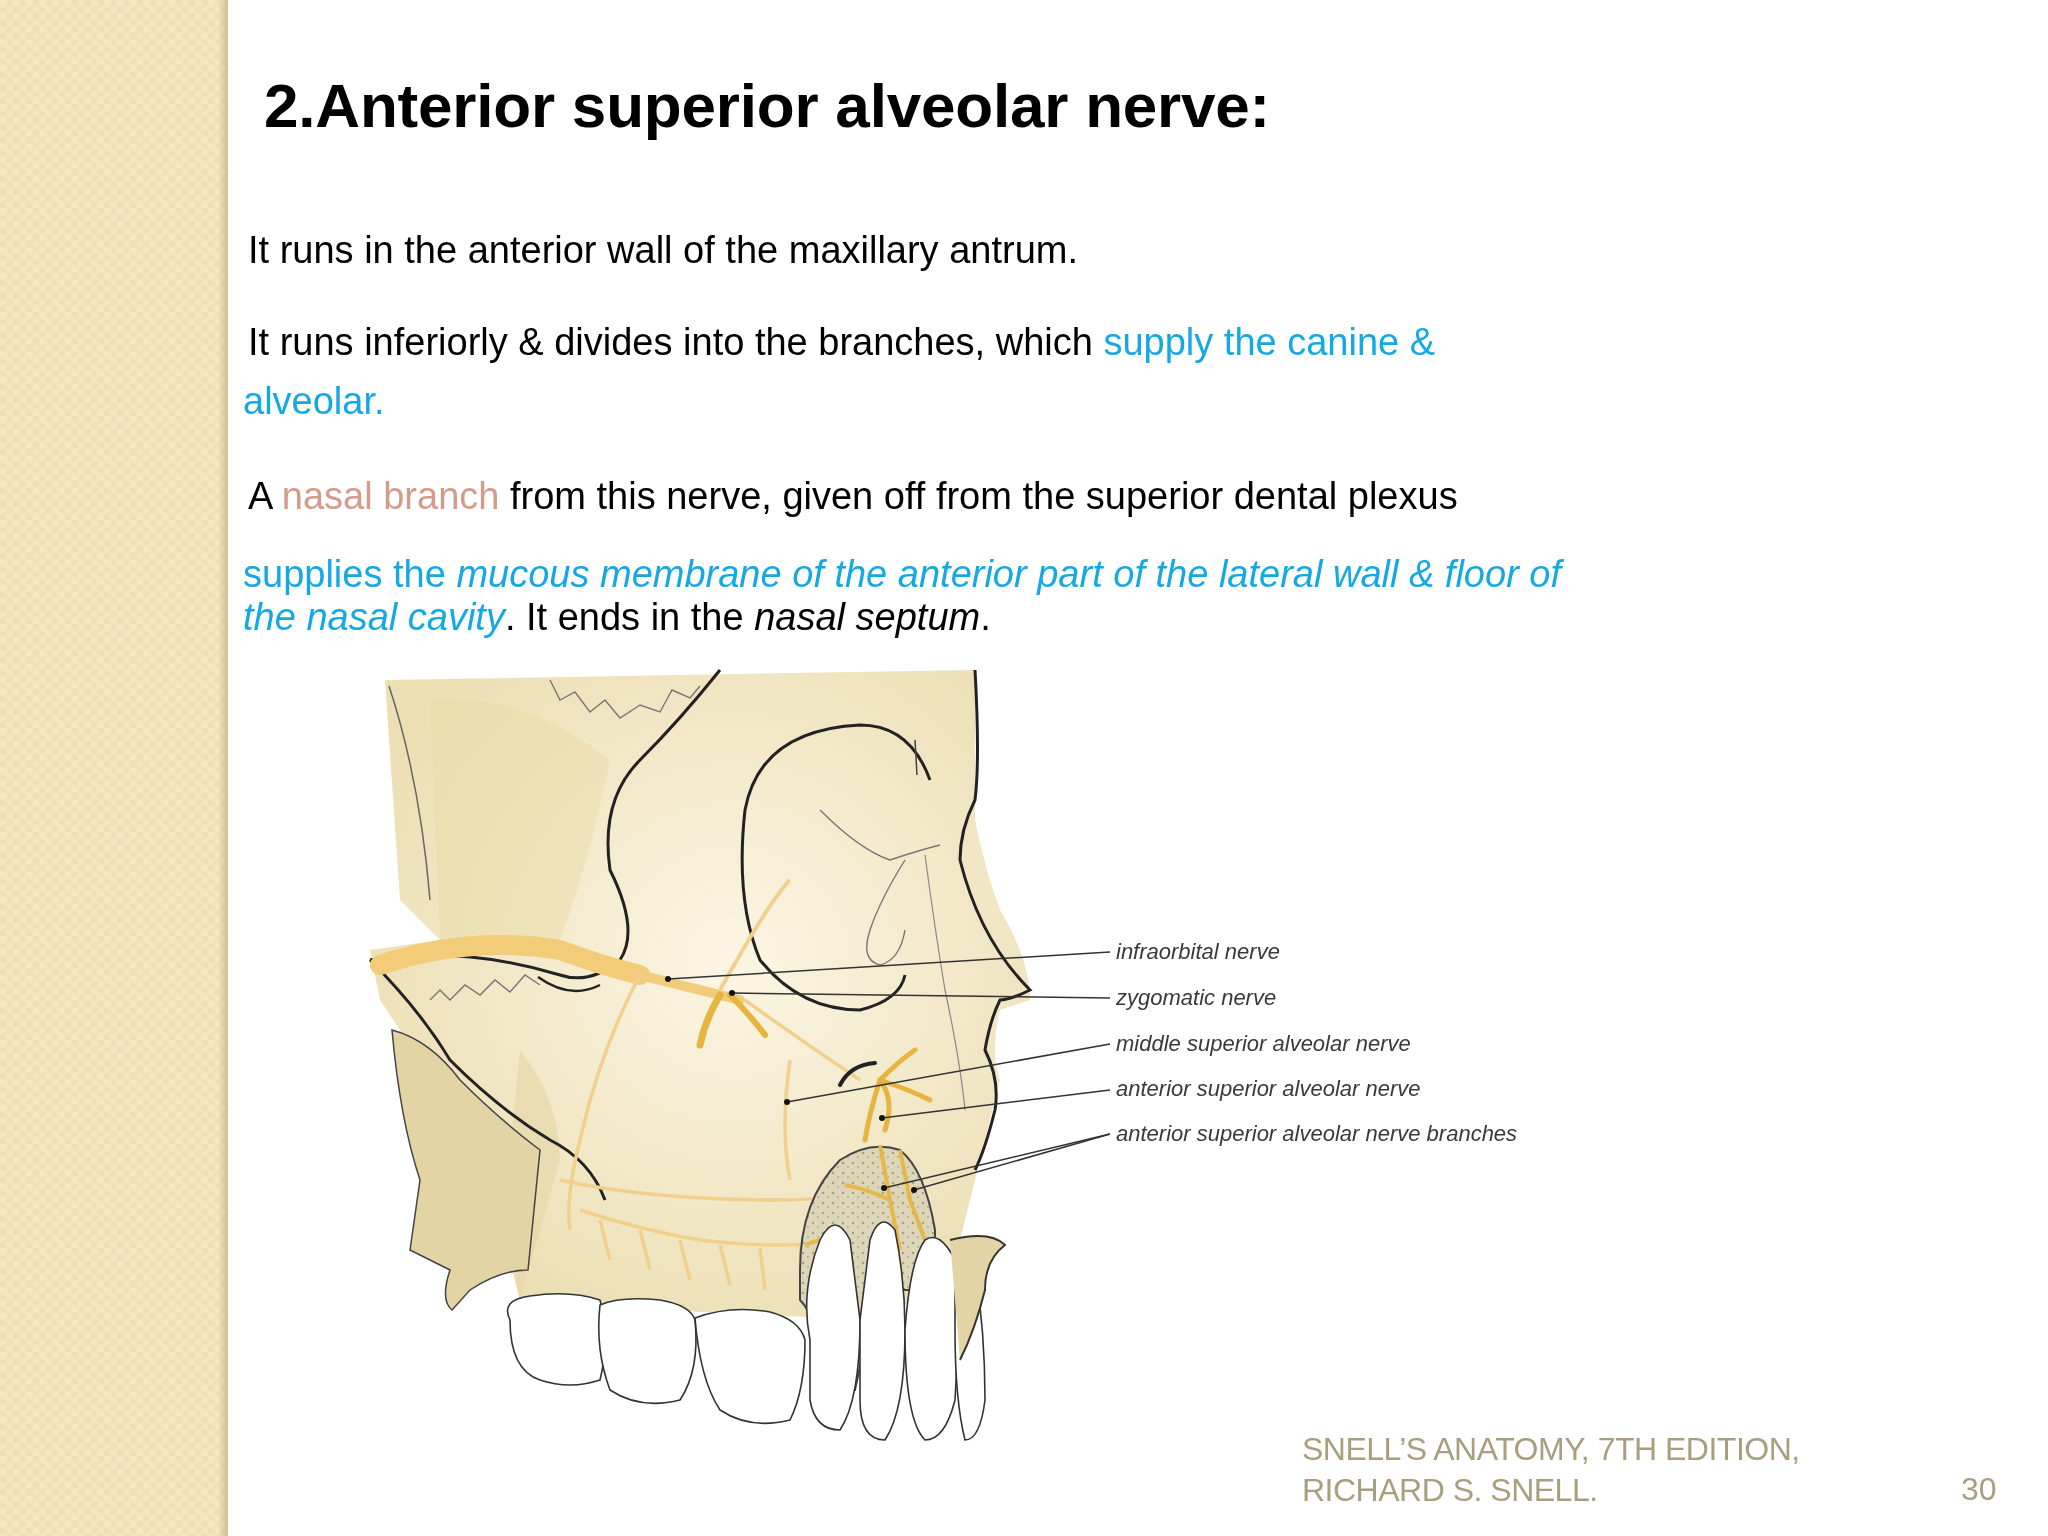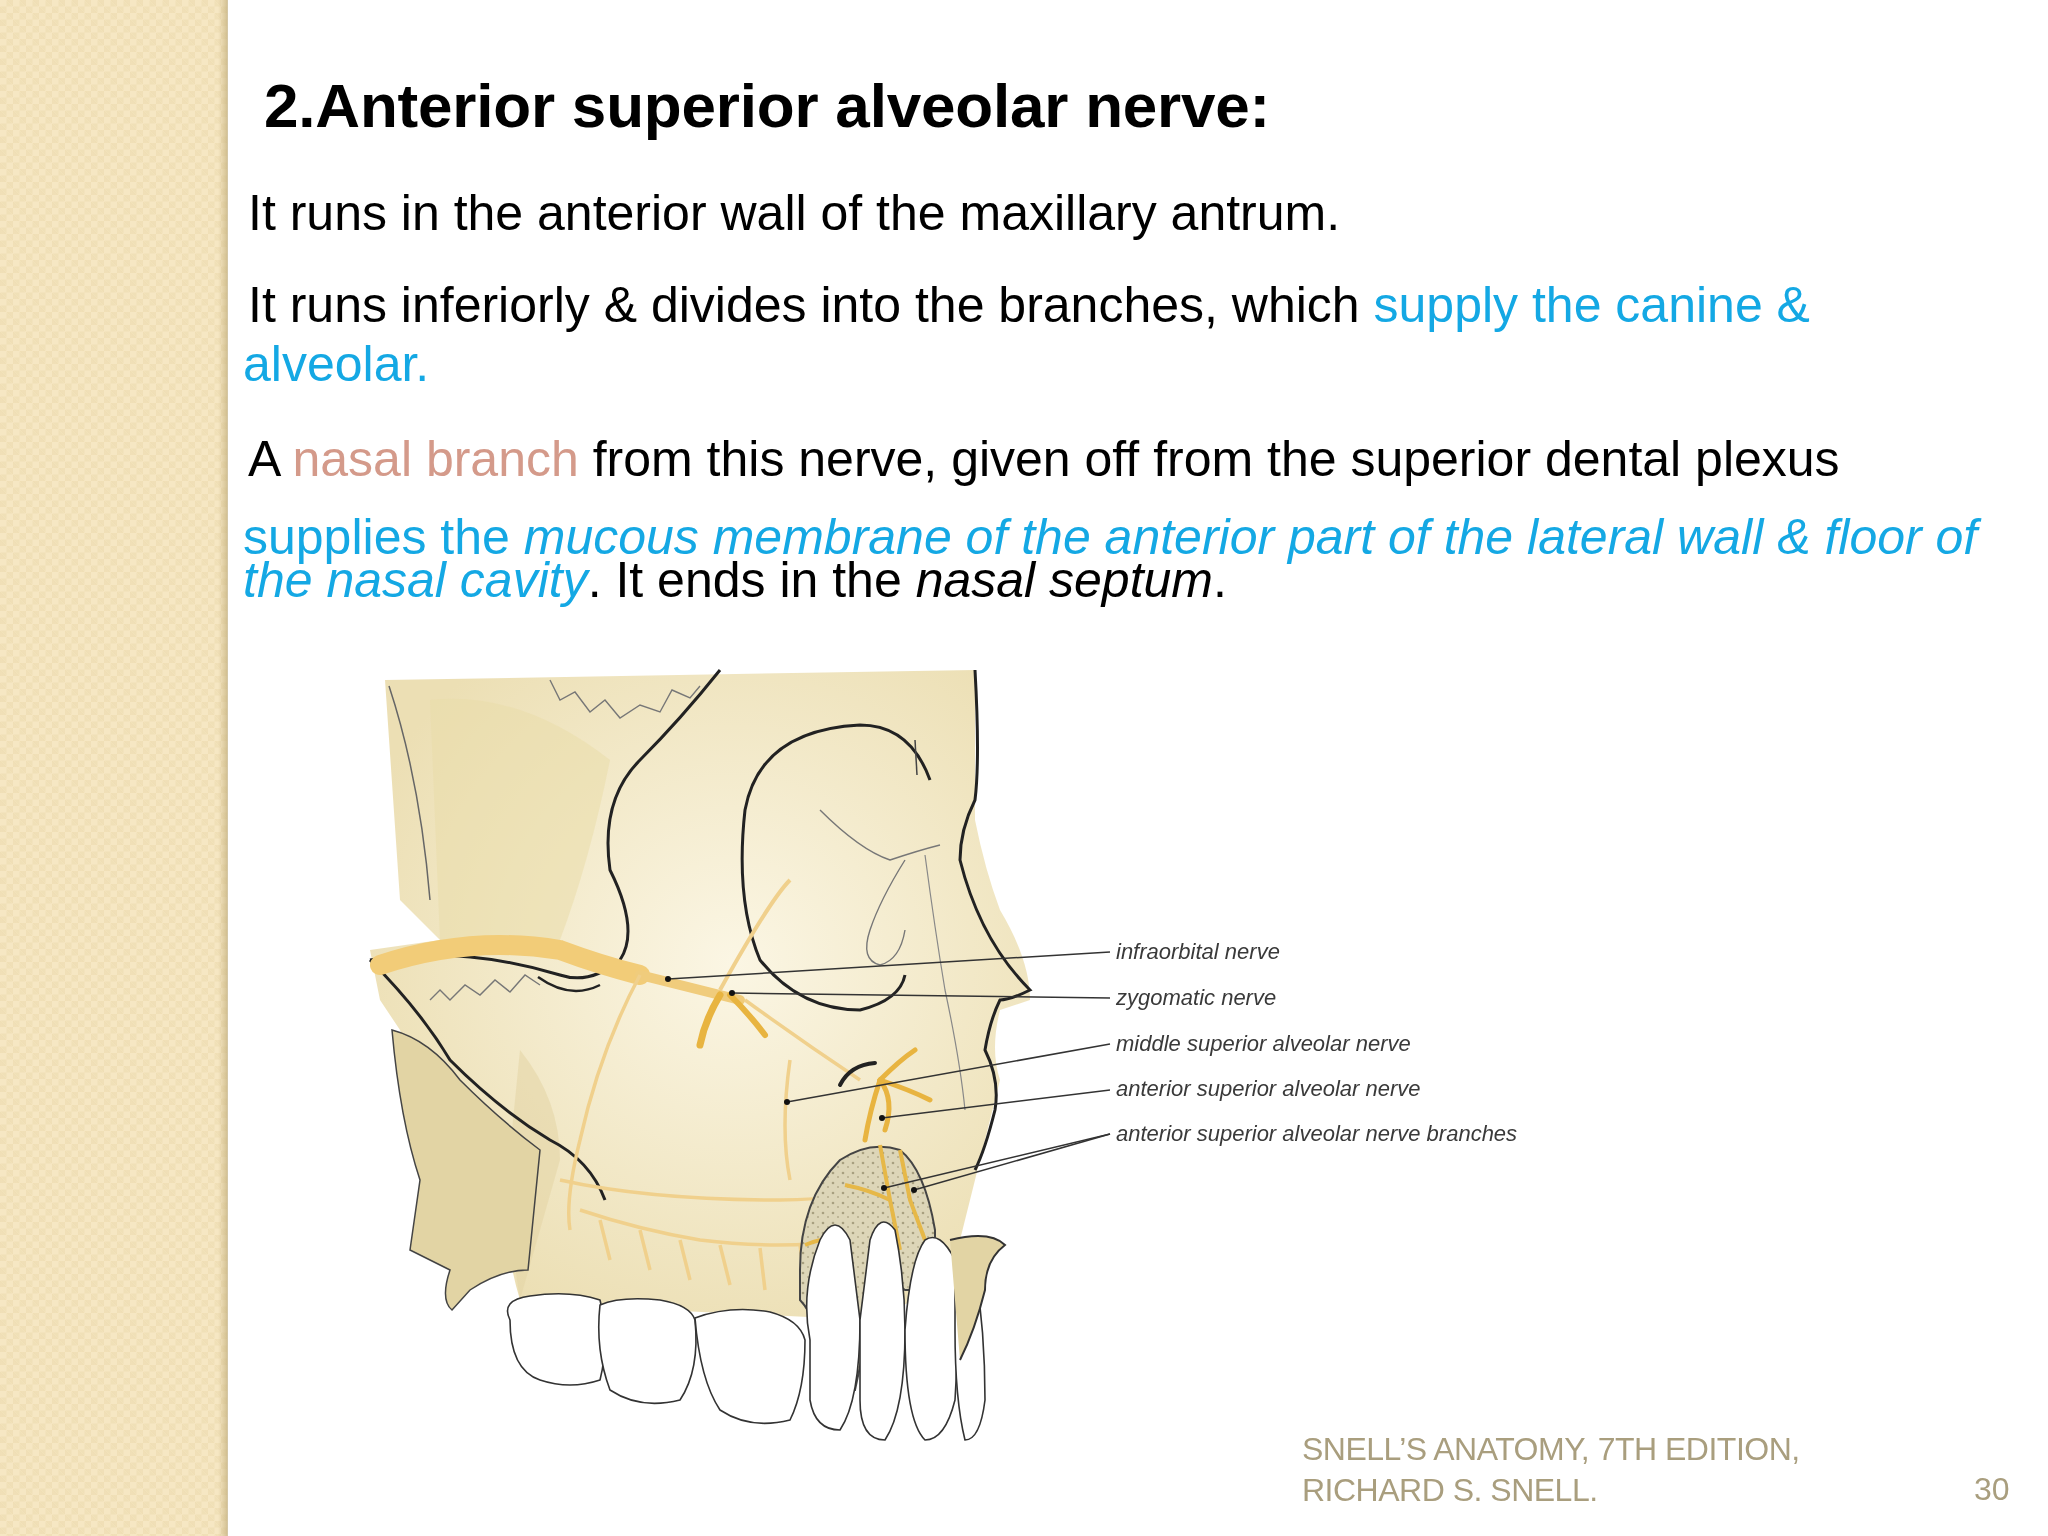--- a/index.html
+++ b/index.html
@@ -10,28 +10,28 @@
     background-image:
       radial-gradient(circle at 50% 50%, rgba(255,250,235,0.0) 0 2px, transparent 2px),
       linear-gradient(45deg, rgba(230,210,160,0.35) 25%, transparent 25%, transparent 75%, rgba(230,210,160,0.35) 75%),
       linear-gradient(45deg, rgba(230,210,160,0.35) 25%, transparent 25%, transparent 75%, rgba(230,210,160,0.35) 75%);
     background-size: 13px 13px, 13px 13px, 13px 13px;
     background-position: 0 0, 0 0, 6.5px 6.5px;
   }
   .sidebar-edge { position: absolute; left: 218px; top: 0; width: 10px; height: 1536px;
     background: linear-gradient(90deg, rgba(200,180,130,0) 0%, rgba(200,180,130,0.55) 70%, rgba(190,170,120,0.7) 100%); }
   .title { position: absolute; left: 264px; top: 70px; font-size: 62px; font-weight: bold; color: #000; white-space: nowrap; letter-spacing: -0.2px; }
-  .line { position: absolute; left: 248px; font-size: 50px; color: #000; white-space: nowrap; line-height: 1; }
+  .line { position: absolute; left: 248px; font-size: 38px; color: #000; white-space: nowrap; line-height: 1; margin-top: 43px; }
   .blue { color: #14a8e4; }
   .salmon { color: #d49a8a; }
   .it { font-style: italic; }
   .figure { position: absolute; left: 340px; top: 650px; width: 1000px; height: 800px; }
   .label { position: absolute; left: 1116px; font-size: 22px; color: #3a3a3a; white-space: nowrap; font-family: "Liberation Sans", sans-serif; font-style: italic; }
   .footer { position: absolute; left: 1302px; font-size: 32px; color: #a99e7e; white-space: nowrap; line-height: 1; letter-spacing: -0.5px; }
-  .page-num { position: absolute; left: 1961px; top: 1473px; font-size: 32px; color: #a99e7e; line-height: 1; margin-left: 13px; }
+  .page-num { position: absolute; left: 1961px; top: 1473px; font-size: 32px; color: #a99e7e; line-height: 1; }
 </style>
 </head>
 <body>
 
 <div class="sidebar"></div>
 <div class="sidebar-edge"></div>
 
 <div class="title">2.Anterior superior alveolar nerve:</div>
 
 <div class="line" style="top:188px;">

